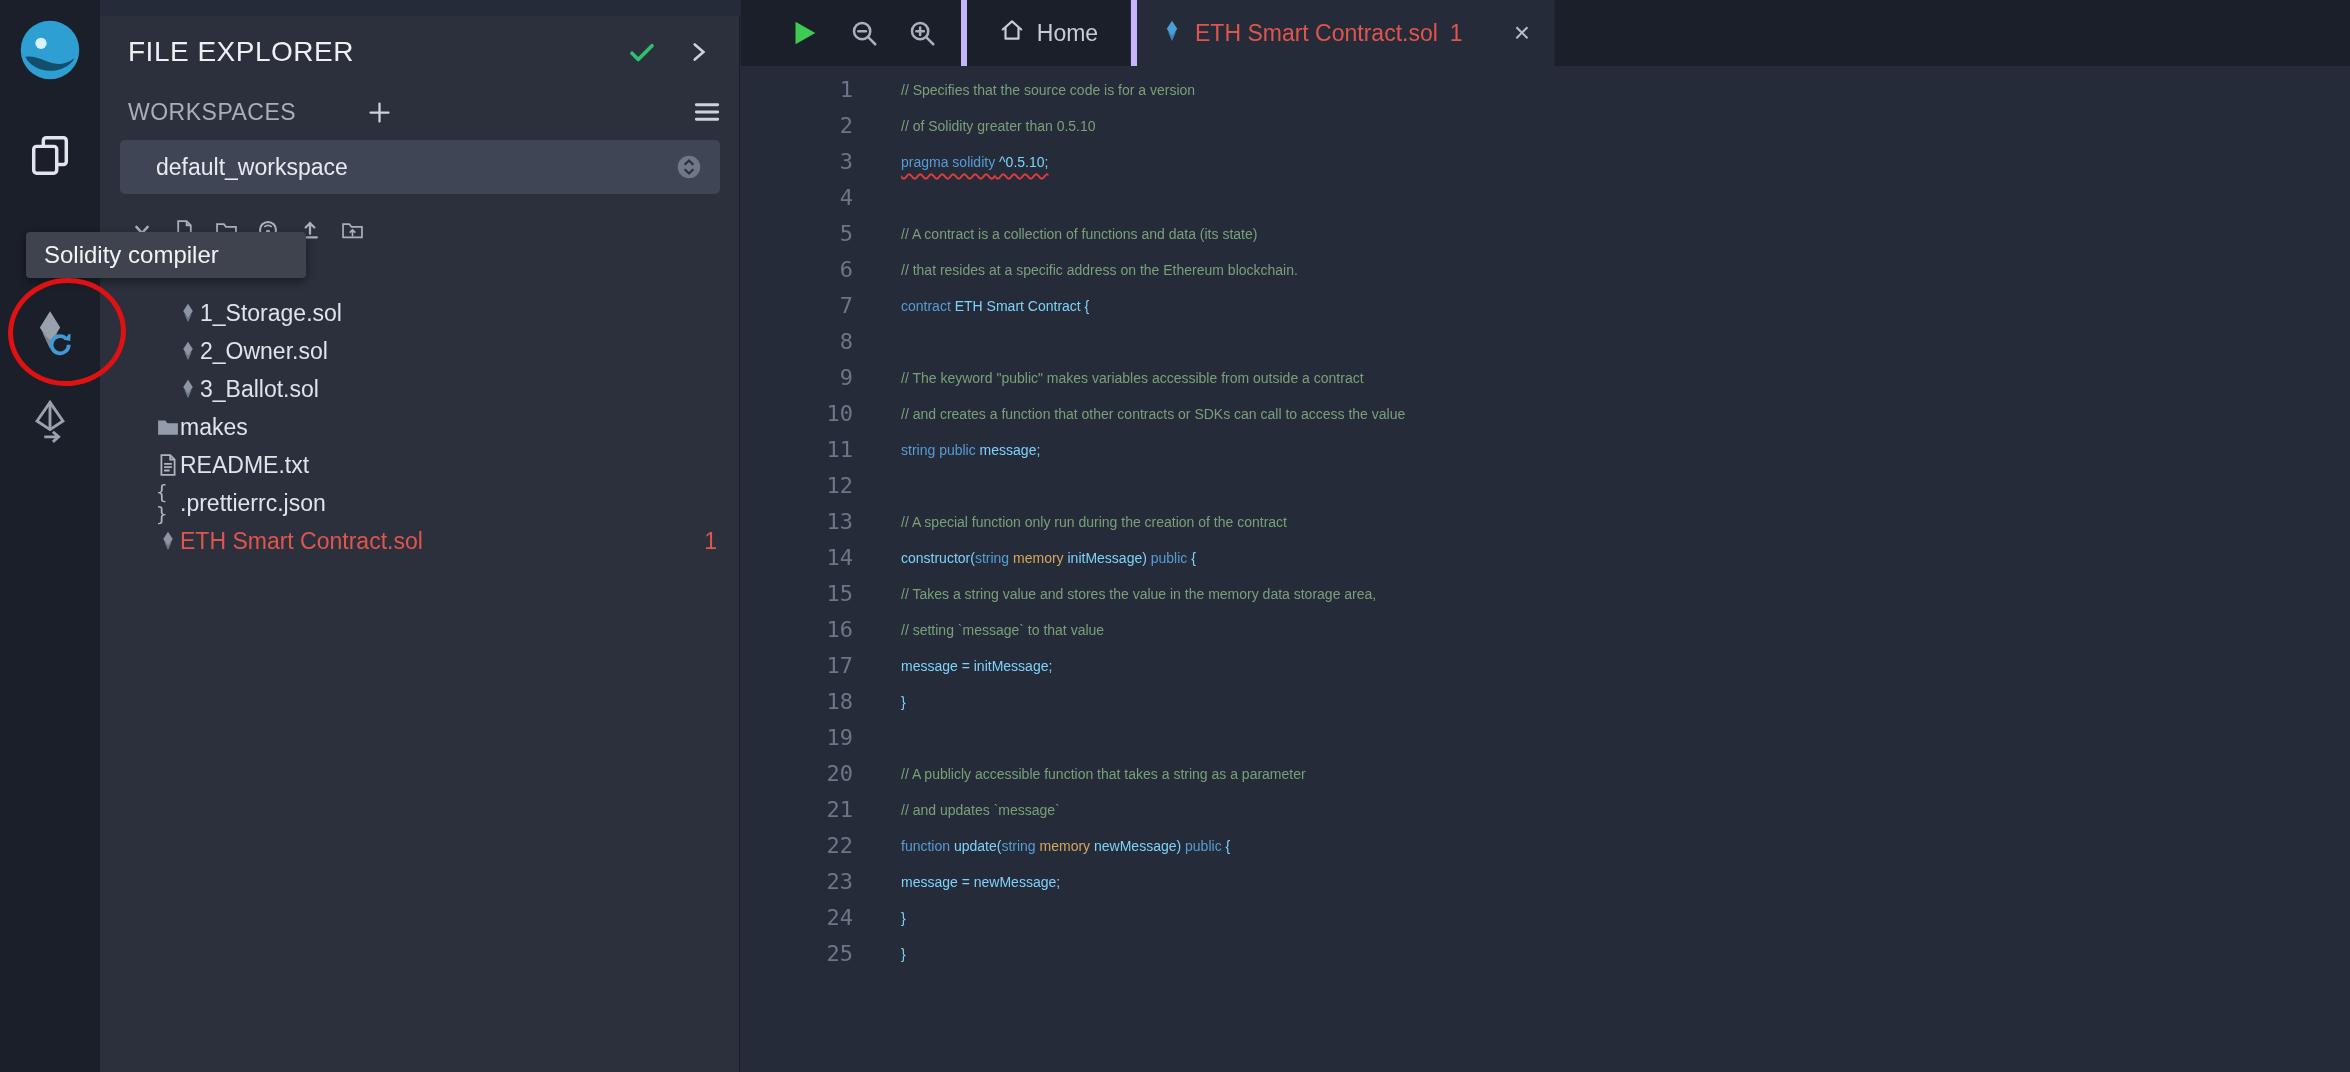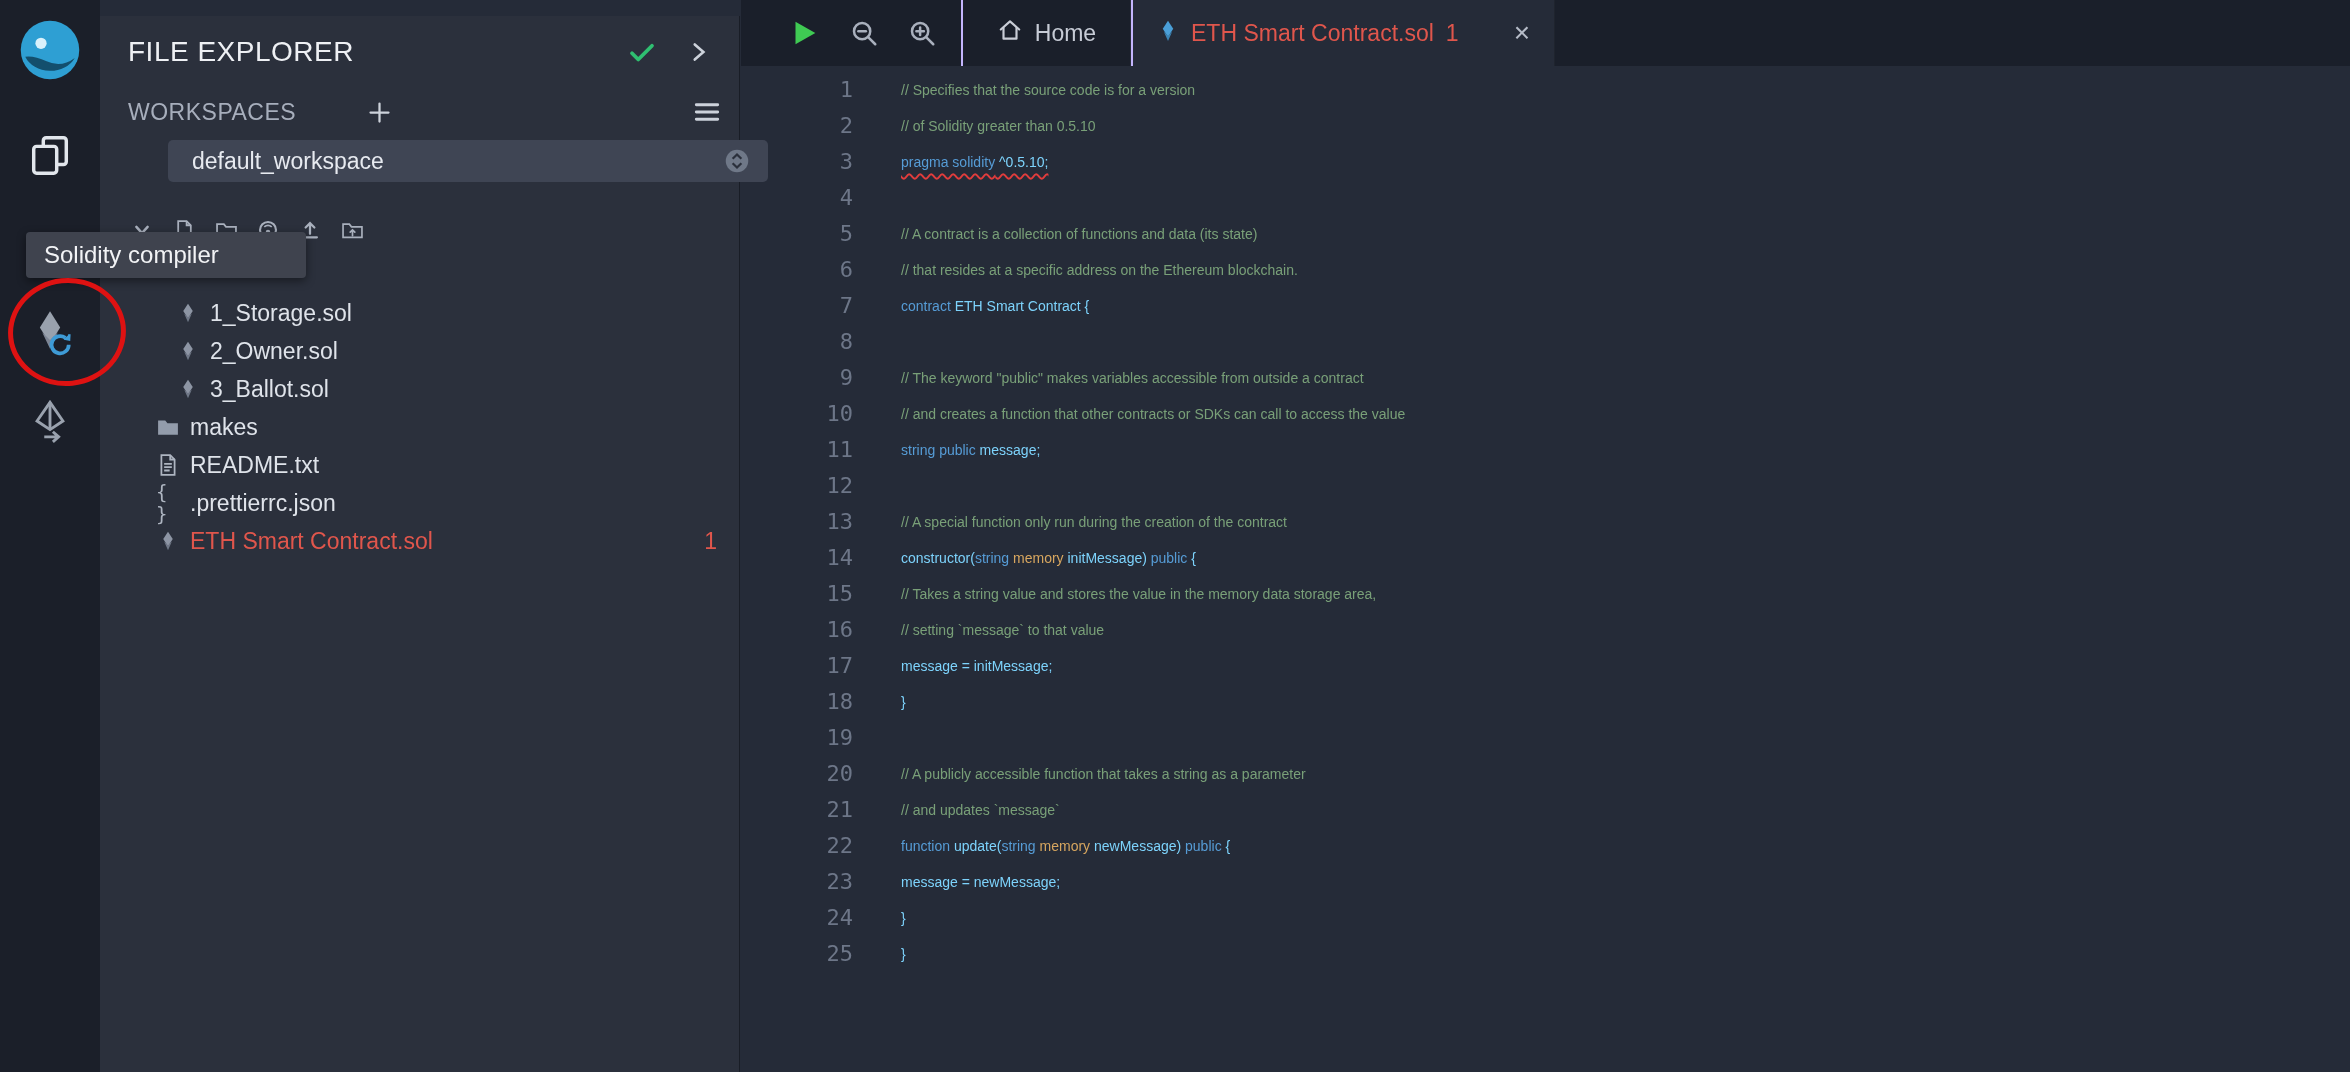--- a/index.html
+++ b/index.html
@@ -44,38 +44,37 @@
 
   .workspaces-row {
     position:absolute; top:72px; left:0; right:0; height:48px;
     display:flex; align-items:center; padding:0 16px 0 28px;
   }
   .ws-label { font-size:23px; color:#a7aebc; font-weight:500; letter-spacing:.5px; }
   .ws-plus { margin-left:70px; display:flex; cursor:pointer; }
   .ws-menu { margin-left:auto; display:flex; cursor:pointer; }
 
   .workspace-select {
-    position:absolute; top:124px; left:20px; width:600px; height:42px;
+    position:absolute; top:124px; left:20px; width:600px; height:54px;
     background:#3f4554; border-radius:5px;
-    display:flex; align-items:center; padding:0 16px 0 24px;
+    display:flex; align-items:center; padding:0 16px 0 36px;
     cursor:pointer;
-    margin-left:48px;
   }
   .workspace-select .ws-name { font-size:23px; color:#e7eaf0; }
   .ws-circle { margin-left:auto; display:flex; }
 
   .tree-toolbar {
     position:absolute; top:192px; left:30px; height:44px;
     display:flex; align-items:center; gap:18px;
   }
   .tb-ic { display:flex; align-items:center; justify-content:center; width:24px; height:24px; cursor:pointer; }
 
   .file-tree { position:absolute; top:278px; left:0; right:0; }
   .tree-row {
-    height:38px; display:flex; align-items:center; gap:10px;
+    height:38px; display:flex; align-items:center; 
     padding-right:22px; cursor:pointer;
   }
   .tree-icon { display:flex; width:24px; justify-content:center; }
   .tree-label { font-size:23px; color:#dfe3ea; white-space:nowrap; }
   .tree-row.err-file .tree-label { color: var(--error-red, #e0564c); }
   .tree-badge { margin-left:auto; color: var(--error-red, #e0564c); font-size:23px; }
   .json-glyph { font-family:"DejaVu Sans Mono", monospace; font-size:19px; color:#aeb5c1; }
 
   
   .tooltip {
@@ -97,21 +96,21 @@
   .tab-bar {
     position:absolute; top:0; left:0; right:0; height:66px;
     background:#1a1f2a; display:flex; align-items:stretch;
   }
   .tbar-ic { display:flex; align-items:center; cursor:pointer; }
   .ic-play { margin-left:46px; }
   .ic-zout { margin-left:28px; }
   .ic-zin  { margin-left:28px; }
   .tab {
     display:flex; align-items:center; gap:12px; padding:0 24px;
-    border-left:2px solid #c4b5fd; border-right:1px solid #272c37;
+    border-left:6px solid #c4b5fd; border-right:1px solid #272c37;
     cursor:pointer; white-space:nowrap;
   }
   .tab.home { margin-left:24px; width:170px; justify-content:center; font-size:23px; color:#c7ccd6; }
   .tab.active { width:424px; background:var(--editor-bg, #252b38); border-right-color:#1f242e; }
   .tab.active .tab-label { font-size:23px; color:var(--error-red, #e0564c); }
   .tab.active .tab-badge { font-size:23px; color:var(--error-red, #e0564c); }
   .tab.active .tab-close { margin-left:auto; font-size:28px; color:#b6bcc8; line-height:1; }
 
   .gutter {
     position:absolute; top:66px; left:0; width:130px; padding-top:6px;

